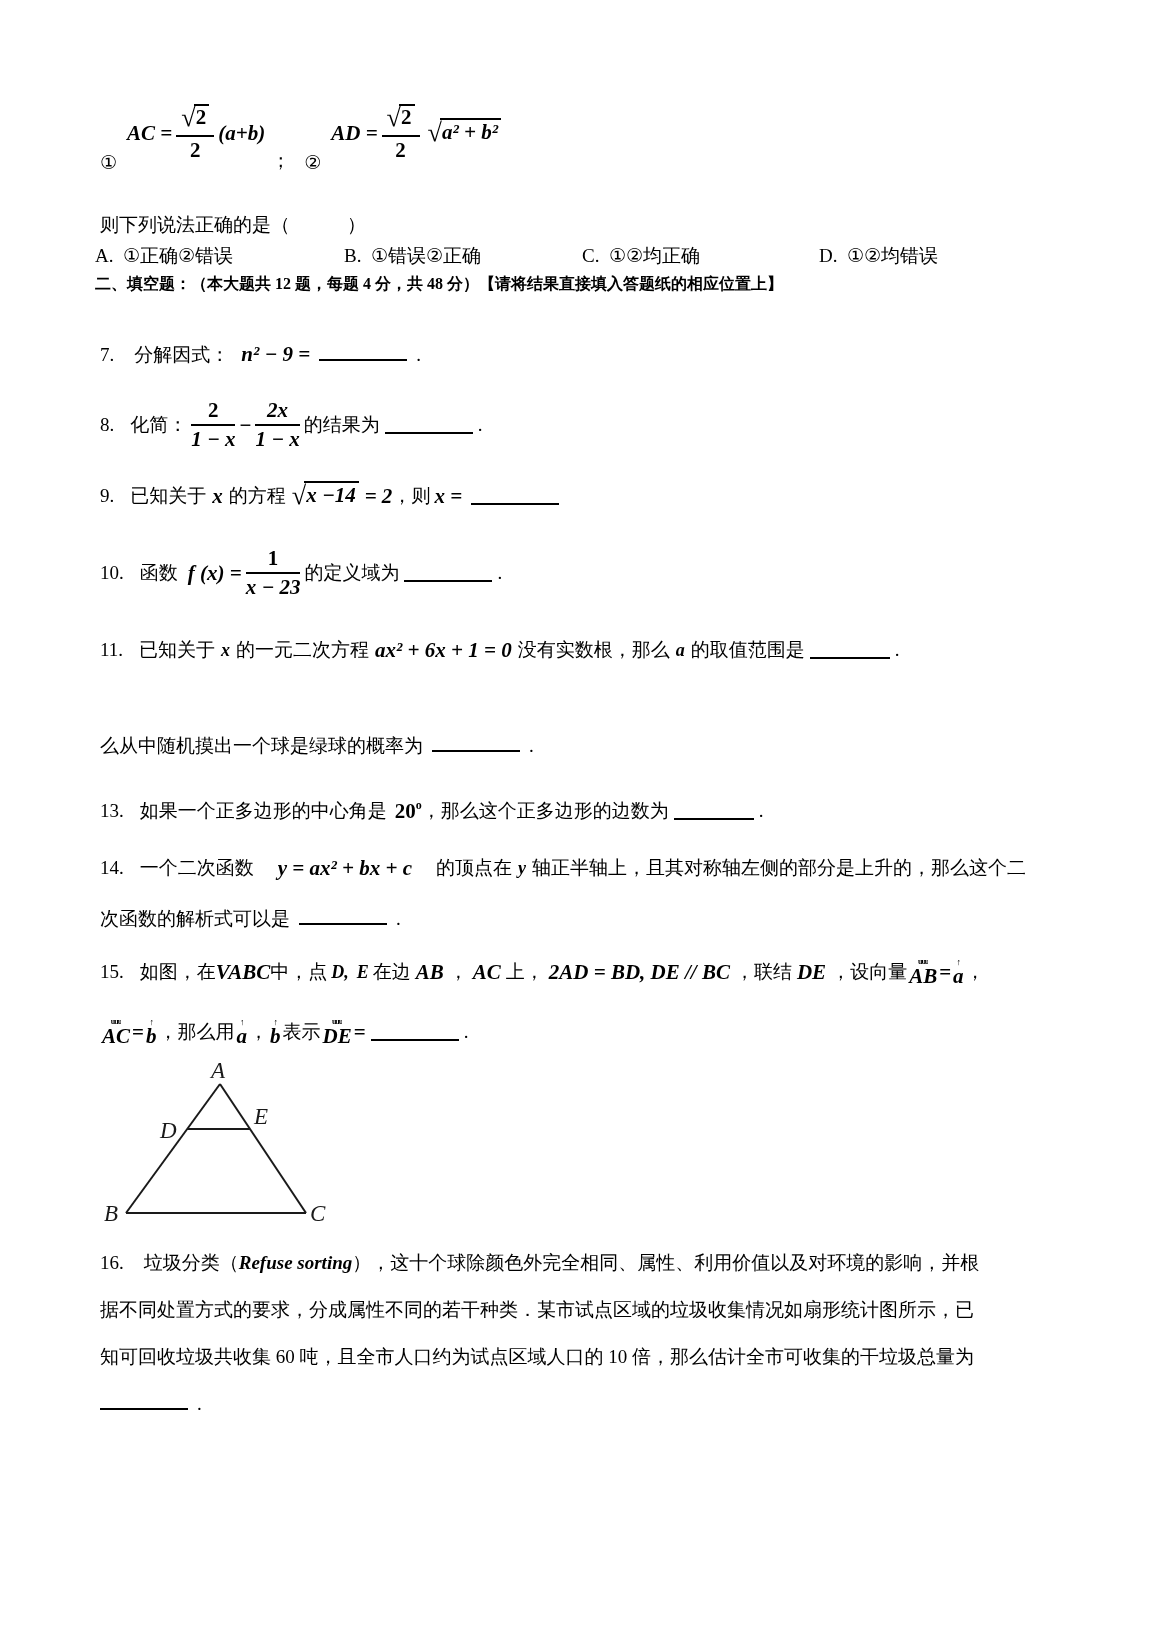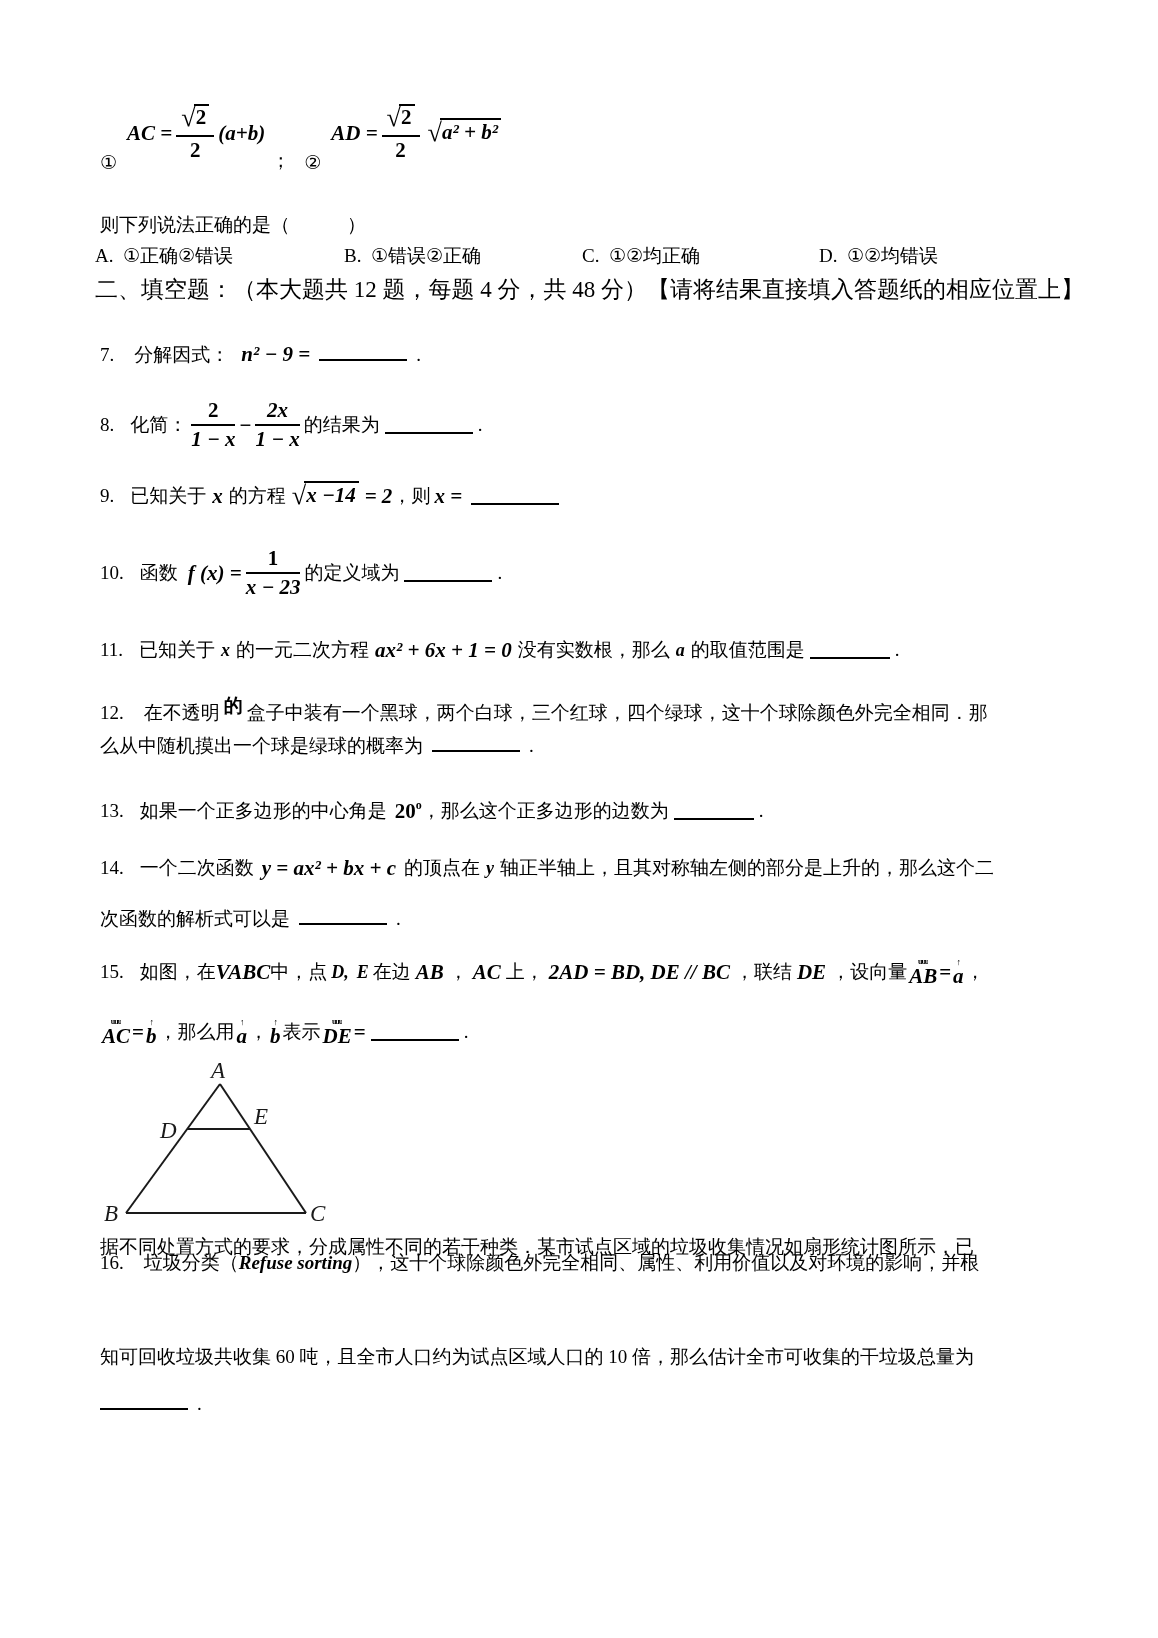--- a/index.html
+++ b/index.html
@@ -7,21 +7,21 @@
     position:relative;
     width:1158px;height:1638px;
     background:#ffffff;
     font-family:"Liberation Serif","DejaVu Serif",serif;
     color:#000;
     overflow:hidden;
   }
   .row{position:absolute;left:100px;white-space:nowrap;}
   .flexrow{display:flex;align-items:center;}
   .cjk{font-size:19px;font-family:"Liberation Serif","DejaVu Serif","DejaVu Sans",serif;}
-  .cjkb{font-size:23px;font-weight:normal;font-family:"Liberation Serif","DejaVu Serif","DejaVu Sans",serif;}
+  .cjkb{font-size:16px;font-weight:bold;font-family:"Liberation Serif","DejaVu Serif","DejaVu Sans",serif;}
   .qnum{font-size:19px;margin-right:16px;}
   .m{font-size:21px;font-weight:bold;font-style:italic;font-family:"Liberation Serif","DejaVu Serif",serif;}
   .mn{font-style:normal;}
   
   .frac{display:inline-block;vertical-align:middle;text-align:center;margin:0 4px;}
   .frac .num{display:block;border-bottom:2px solid #000;padding:0 5px 2px 5px;line-height:1.1;}
   .frac .den{display:block;padding-top:2px;line-height:1.1;}
   
   .sqrt{display:inline-block;white-space:nowrap;}
   .sqrt::before{content:"\221A";font-weight:bold;font-style:normal;font-size:1.25em;vertical-align:top;margin-right:-2px;}
@@ -131,45 +131,39 @@
     <span class="m" style="margin:0 6px;font-size:18px;">x</span>
     <span class="cjk">的一元二次方程</span>
     <span class="m" style="margin:0 6px;">ax² + 6x + 1 = 0</span>
     <span class="cjk">没有实数根，那么</span>
     <span class="m" style="margin:0 6px;font-size:18px;">a</span>
     <span class="cjk">的取值范围是</span>
     <span class="blank small"></span>
     <span class="cjk">.</span>
   </div>
 
-  <div class="row" style="top:693px;">
-    <span class="qnum">12.</span>
-    <span class="cjk">在不透明</span>
-    <span class="cjk raised">的</span>
-    <span class="cjk">盒子中装有一个黑球，两个白球，三个红球，四个绿球，这十个球除颜色外完全相同．那</span>
-  </div>
   <div class="row" style="top:733px;">
     <span class="cjk">么从中随机摸出一个球是绿球的概率为</span>
     <span class="blank"></span>
     <span class="cjk">.</span>
   </div>
 
   <div class="row flexrow" style="top:786px;height:36px;margin-top:7px;">
     <span class="qnum">13.</span>
     <span class="cjk">如果一个正多边形的中心角是</span>
     <span class="m mn" style="margin-left:8px;"><span>20</span><sup class="deg">o</sup></span>
     <span class="cjk">，那么这个正多边形的边数为</span>
     <span class="blank small"></span>
     <span class="cjk">.</span>
   </div>
 
   <div class="row flexrow" style="top:848px;height:40px;">
     <span class="qnum">14.</span>
     <span class="cjk">一个二次函数</span>
-    <span class="m" style="margin:0 8px;">y = ax² + bx + c</span>
+    <span class="m" style="margin:0 24px;">y = ax² + bx + c</span>
     <span class="cjk">的顶点在</span>
     <span class="m" style="margin:0 6px;font-size:18px;">y</span>
     <span class="cjk">轴正半轴上，且其对称轴左侧的部分是上升的，那么这个二</span>
   </div>
   <div class="row" style="top:906px;">
     <span class="cjk">次函数的解析式可以是</span>
     <span class="blank"></span>
     <span class="cjk">.</span>
   </div>
 
@@ -240,20 +234,20 @@
     <text x="6" y="161">B</text>
     <text x="212" y="161">C</text>
     <text x="62" y="78">D</text>
     <text x="156" y="64">E</text>
   </svg>
 
   <div class="row" style="top:1250px;">
     <span class="qnum">16.</span>
     <span class="cjk">垃圾分类（</span><span class="cjk" style="font-style:italic;font-weight:bold;">Refuse sorting</span><span class="cjk">），这十个球除颜色外完全相同、属性、利用价值以及对环境的影响，并根</span>
   </div>
-  <div class="row cjk" style="top:1234px;">据不同处置方式的要求，分成属性不同的若干种类．某市试点区域的垃圾收集情况如扇形统计图所示，已</div>
+  <div class="row cjk" style="top:1297px;">据不同处置方式的要求，分成属性不同的若干种类．某市试点区域的垃圾收集情况如扇形统计图所示，已</div>
   <div class="row cjk" style="top:1344px;">知可回收垃圾共收集 60 吨，且全市人口约为试点区域人口的 10 倍，那么估计全市可收集的干垃圾总量为</div>
   <div class="row" style="top:1393px;">
     <span class="blank" style="margin-left:0;"></span>
     <span class="cjk">.</span>
   </div>
 
 </div>
 
 </body></html>

